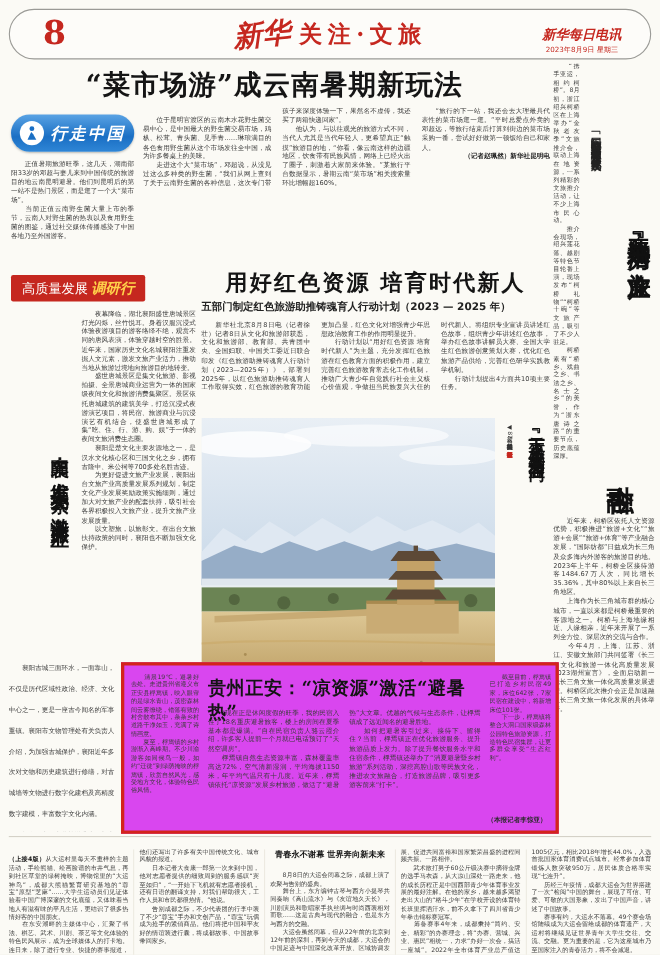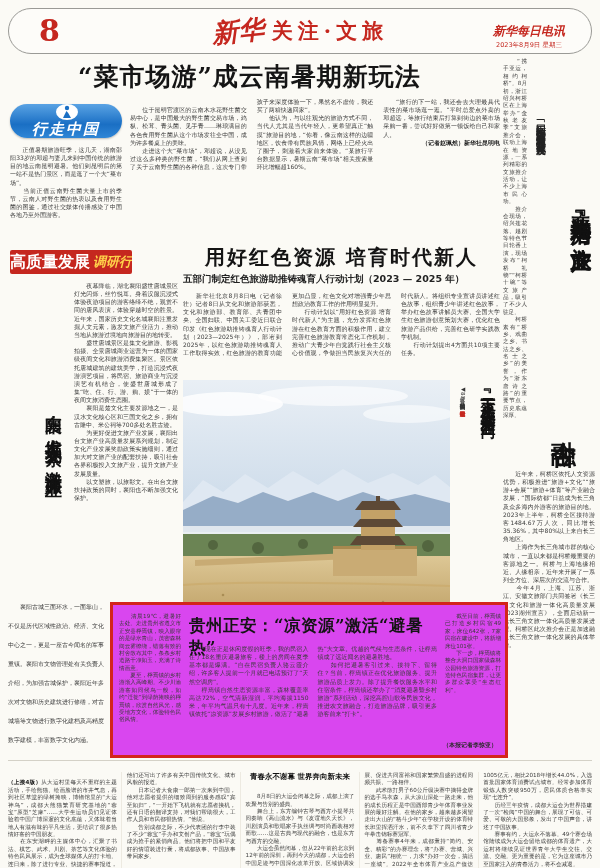--- a/index.html
+++ b/index.html
@@ -24,28 +24,28 @@
   #sect{color:#c5271f;font-size:21px;font-weight:bold;letter-spacing:5px;}
   #mast-right{margin-left:auto;margin-right:26px;text-align:center;}
   #paper{color:#c5271f;font-size:12px;font-weight:900;font-style:italic;margin-top:11px;}
   #pdate{color:#c5271f;font-size:6.5px;margin-top:1px;}
   
   #h-cs{left:78px;top:60px;width:344px;height:36px;font-size:25px;font-weight:900;color:#151515;
         letter-spacing:1px;}
   
   #badge{left:10px;top:104px;width:112px;height:34px;border-radius:17px;
          background:linear-gradient(180deg,#5aa3e4,#1a6fc4 60%,#2f86d6);display:flex;align-items:center;
-         box-shadow:0 1px 2px rgba(0,0,0,.25);flex-direction:column;}
+         box-shadow:0 1px 2px rgba(0,0,0,.25);}
   #badge .disc{width:22px;height:22px;border-radius:50%;background:#fff;margin:0 6px 0 8px;
          display:flex;align-items:center;justify-content:center;}
   #badge .txt{color:#fff;font-size:15px;font-weight:bold;font-style:italic;letter-spacing:2px;}
   
   #banner{left:10px;top:250px;width:122px;height:24px;background:#c5271f;display:flex;align-items:center;
           justify-content:center;gap:3px;border-radius:2px;}
-  #banner .w{color:#fff;font-size:16px;font-weight:bold;}
+  #banner .w{color:#fff;font-size:12px;font-weight:normal;}
   #banner .y{color:#ffd24a;font-size:13px;font-weight:900;font-style:italic;}
   
   #xy-head{left:24px;top:282px;width:42px;height:308px;font-size:17px;font-weight:900;color:#111;
            text-align:center;letter-spacing:2px;}
   #ph-head{left:467px;top:384px;width:30px;height:250px;font-size:15px;font-weight:900;color:#111;letter-spacing:2px;}
   #ya-sub{left:529px;top:116px;width:18px;height:290px;font-size:9.5px;font-weight:bold;color:#222;letter-spacing:1px;}
   #ya-headA{left:551px;top:60px;width:44px;height:314px;font-size:21px;font-weight:900;color:#111;
             text-align:center;letter-spacing:1px;}
   #ya-headB{left:548px;top:376px;width:32px;height:92px;font-size:25px;font-weight:900;color:#111;text-align:center;}
   

